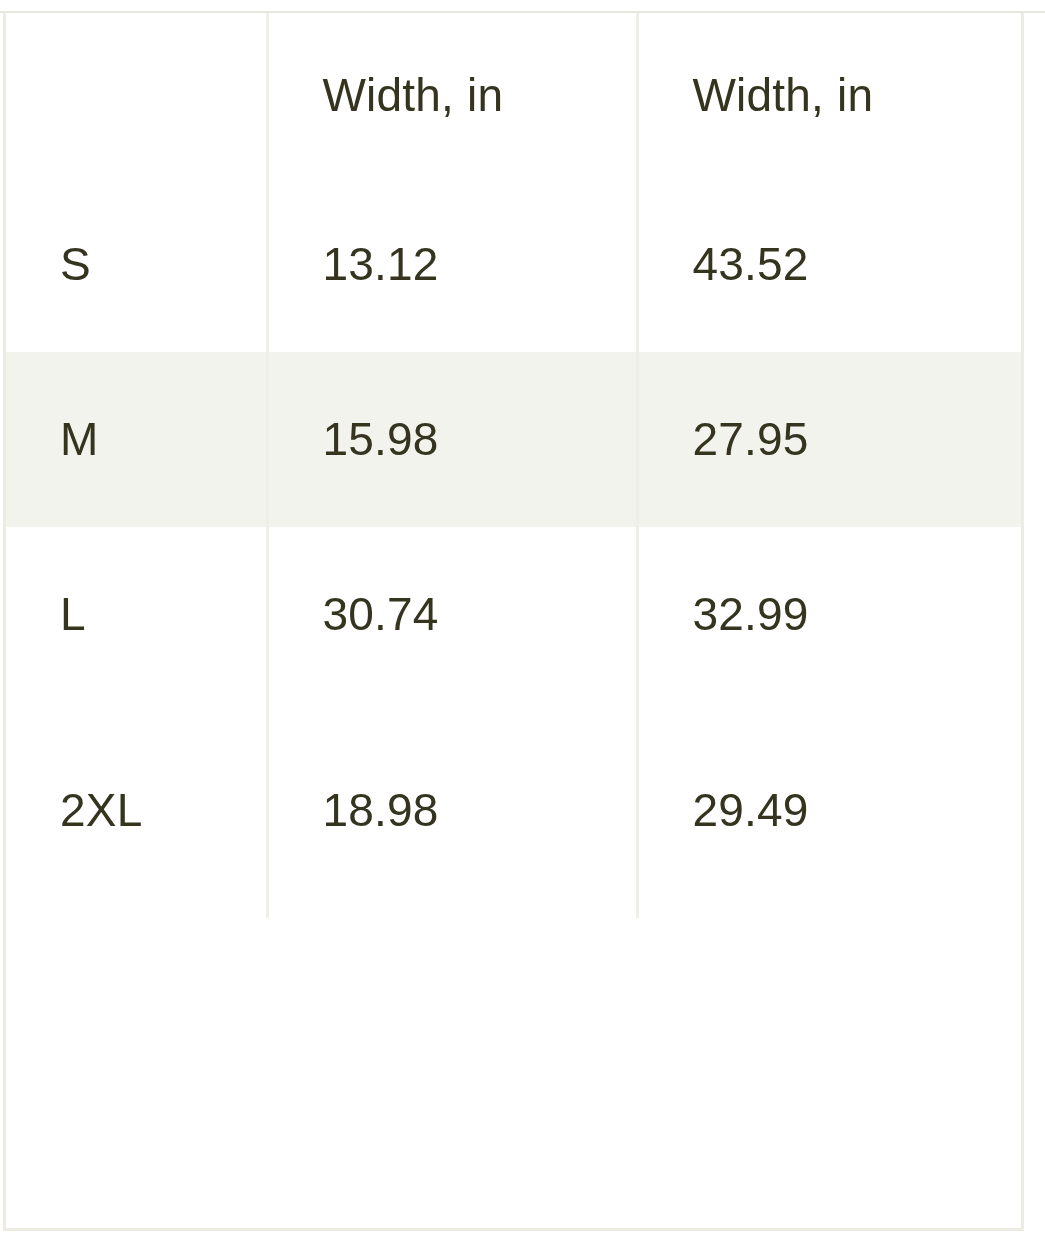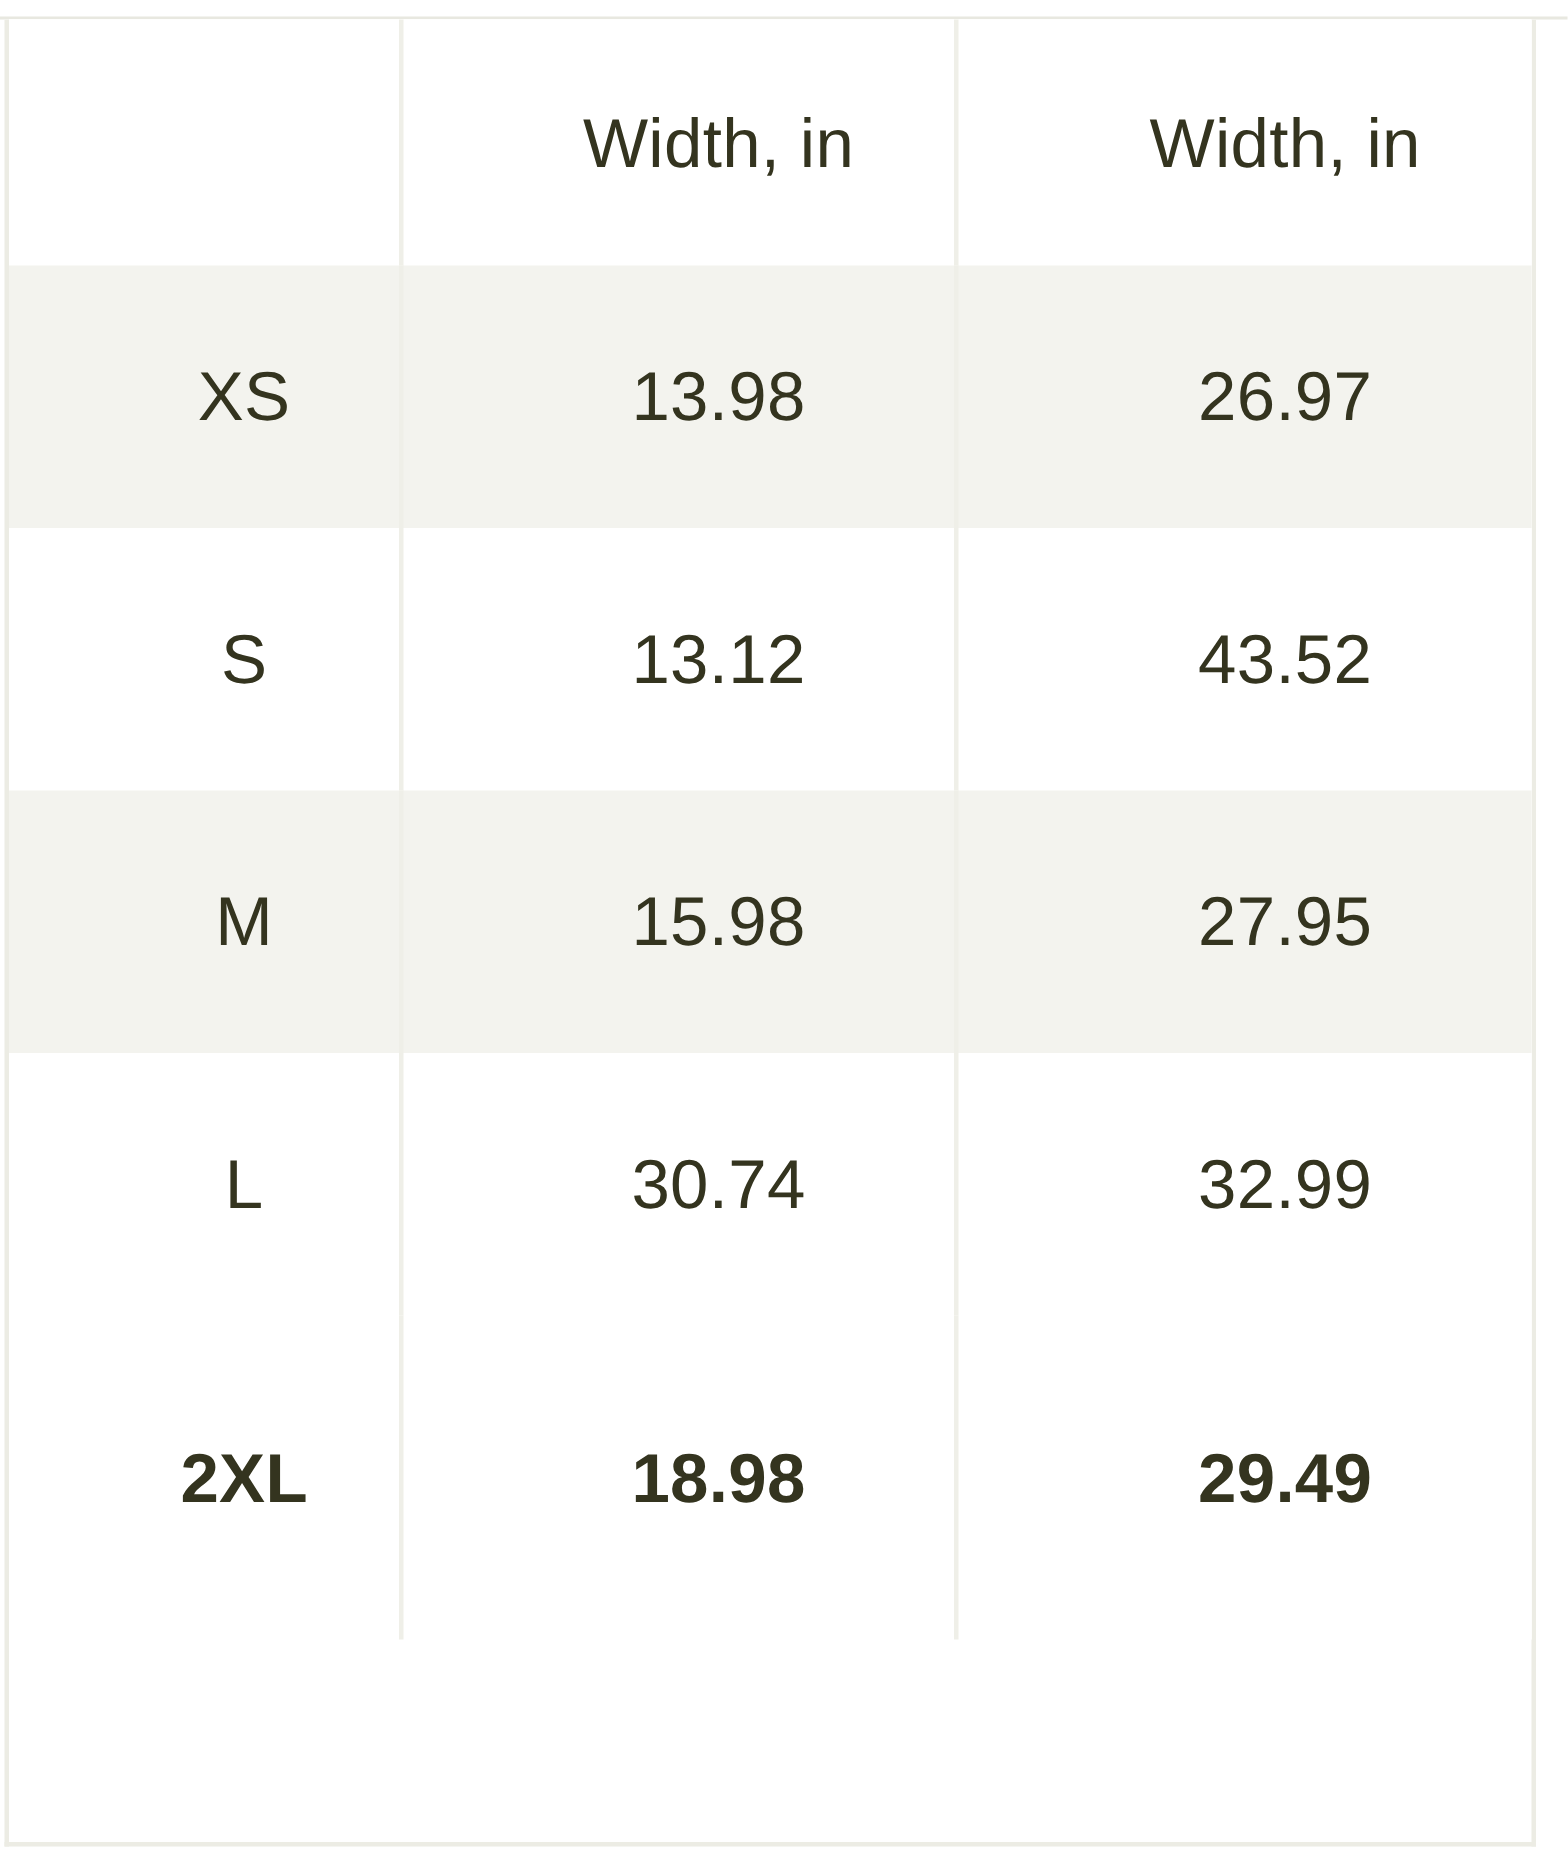--- a/index.html
+++ b/index.html
@@ -54,21 +54,21 @@
 
   table.size-table col.c-size   { width: 261px; }
   table.size-table col.c-width  { width: 370px; }
   table.size-table col.c-length { width: 384px; }
 
   table.size-table th,
   table.size-table td {
     height: 175px;
     padding: 0 0 0 54px;
     margin: 0;
-    text-align: center;
+    text-align: left;
     vertical-align: middle;
     font-weight: 400;
     font-size: 46px;
     line-height: 1.1;
     letter-spacing: 0.2px;
     color: #34341f;
     border-right: 3px solid #efefe8;
     white-space: nowrap;
   }
 
@@ -84,21 +84,20 @@
 
   table.size-table tbody tr.row-odd td {
     background: #f3f3ee;
   }
   table.size-table tbody tr.row-even td {
     background: #ffffff;
   }
 
   table.size-table tbody tr:last-child td {
     height: 216px;
-    font-weight: bold;
   }
 </style>
 </head>
 <body>
 
 <div id="page">
 
   <div class="top-rule"></div>
 
   <div class="size-table-wrap">
@@ -112,25 +111,20 @@
       <thead>
         <tr>
           <th></th>
           <th>Width, in</th>
           <th>Width, in</th>
         </tr>
       </thead>
 
       <tbody>
 
-        <tr class="row-odd">
-          <td>XS</td>
-          <td>13.98</td>
-          <td>26.97</td>
-        </tr>
 
         <tr class="row-even">
           <td>S</td>
           <td>13.12</td>
           <td>43.52</td>
         </tr>
 
         <tr class="row-odd">
           <td>M</td>
           <td>15.98</td>

